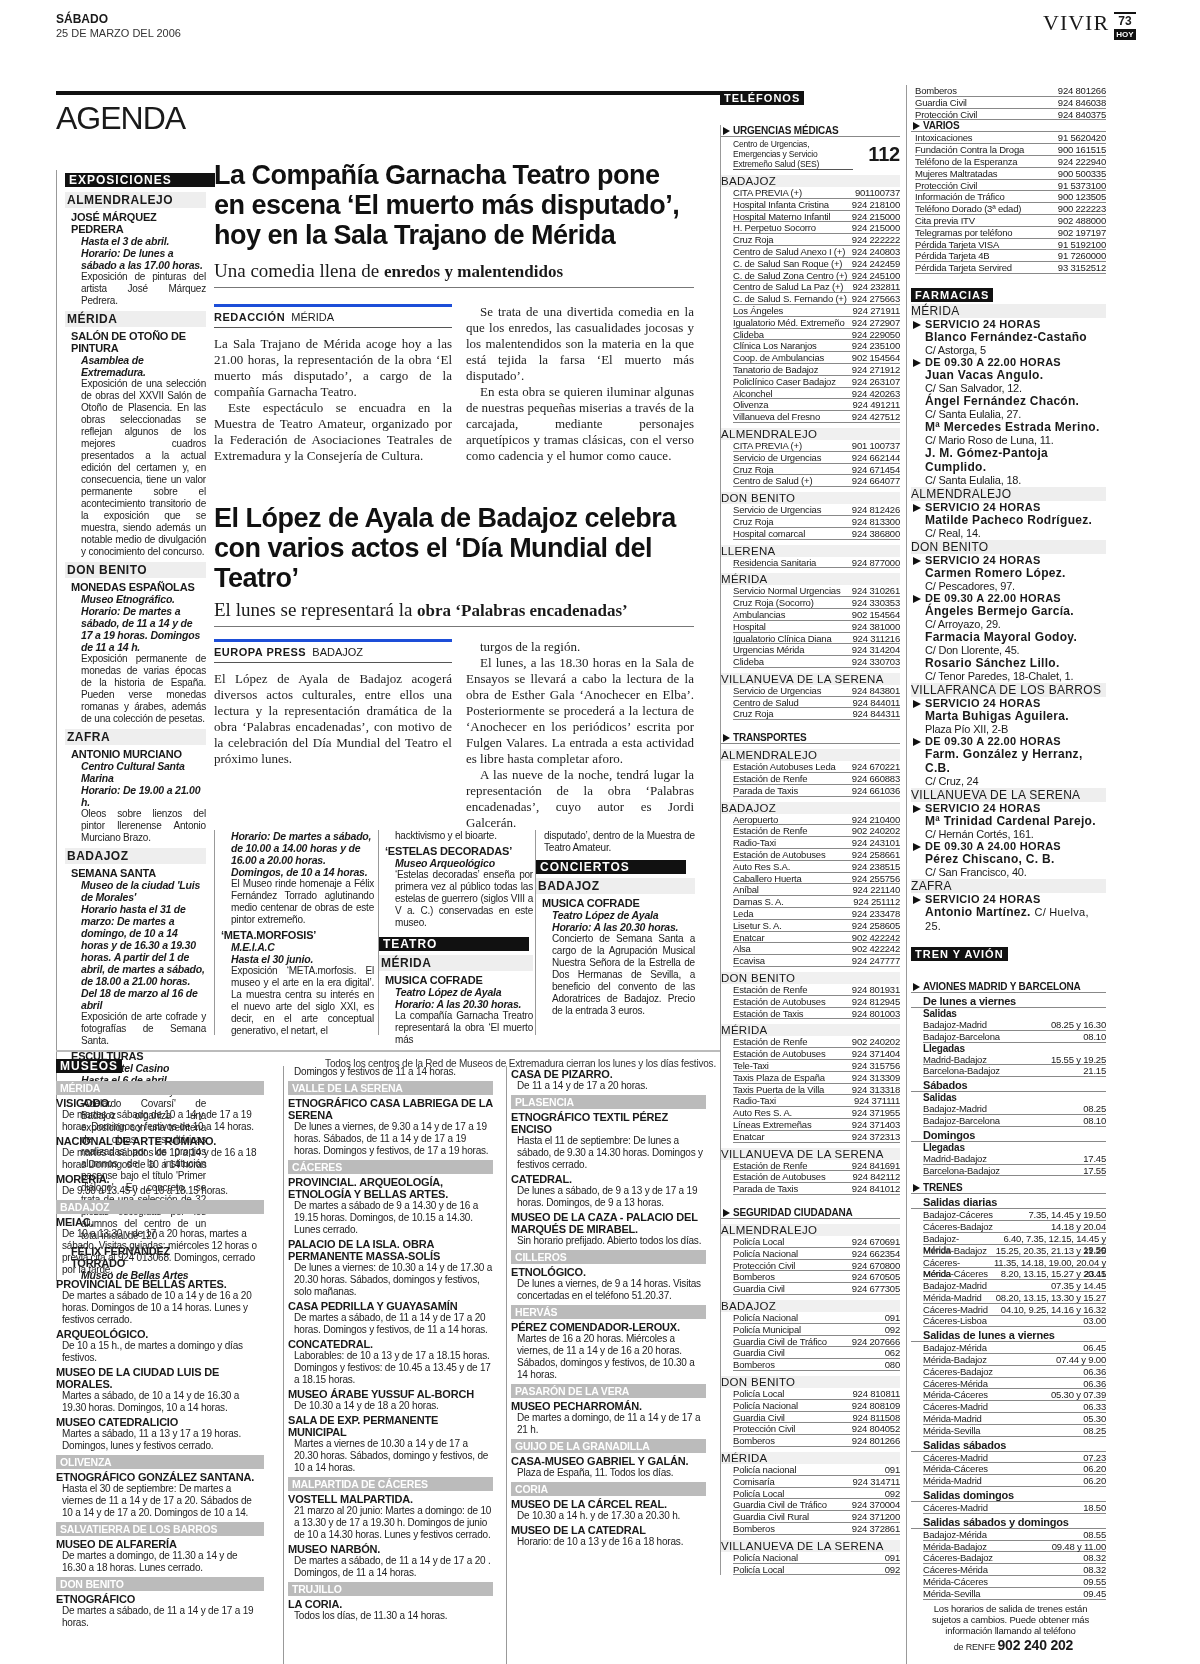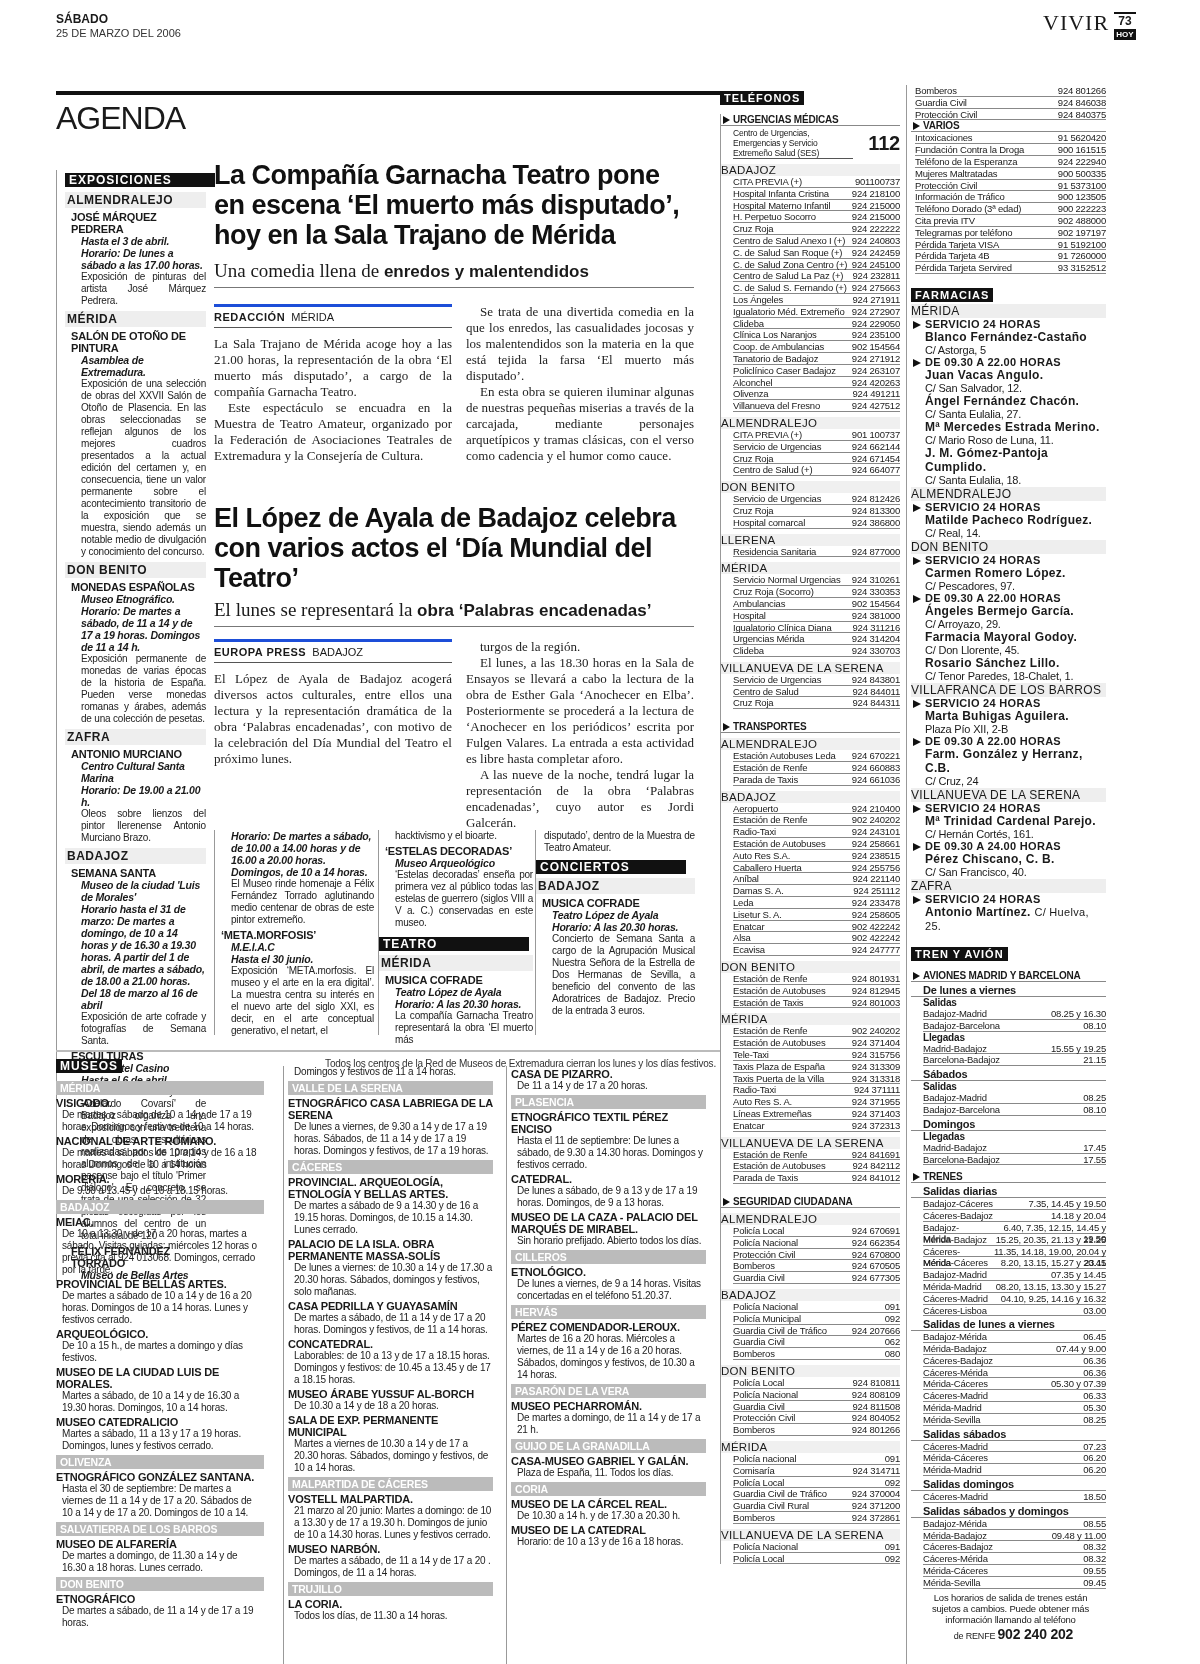--- a/index.html
+++ b/index.html
@@ -19,35 +19,35 @@
 .greybar{background:#eee;font-weight:bold;font-size:12px;padding:1px 2px;margin-top:4px;letter-spacing:0.5px}
 .ev-t{font-weight:bold;font-size:11px;padding-left:6px;margin-top:3px}
 .ev-i{font-weight:bold;font-style:italic;font-size:10.5px;padding-left:16px;line-height:12px}
 .ev-d{font-size:10px;padding-left:16px;line-height:12px;color:#222;text-align:justify}
 
 #expo{left:56px;top:170px;width:150px;border-left:1px solid #999;padding-left:8px}
 #expo .blk{width:150px}
 
 .headline{font-family:"Liberation Sans Narrow","Liberation Sans",sans-serif;font-weight:bold;font-size:27px;line-height:30px;letter-spacing:-0.5px;color:#111}
 .sub{font-family:"Liberation Serif",serif;font-size:19px}
-.sub b{font-family:Liberation Sans, sans-serif;font-weight:bold;font-size:17px}
+.sub b{font-family:Liberation Serif, serif;font-weight:bold;font-size:17px}
 .byline{border-top:3px solid #1d4ed8;border-bottom:1px solid #555;text-align:left;font-size:11px;padding:4px 0;width:238px}
 .byline b{letter-spacing:0.5px}
 .body{font-family:"Liberation Serif",serif;font-size:13px;line-height:16px;text-align:justify;color:#222}
 .body p{text-indent:14px}
 .body p.first{text-indent:0}
 
 .lcol{border-left:1px solid #999;font-size:10px}
 
 #museos-hdr{left:56px;top:1050px;width:664px;border-top:2px solid #bbb;padding-top:4px}
 .gbar{background:#bbb;color:#fff;font-weight:bold;font-size:10.5px;padding:1px 4px;margin-top:3px;width:100%}
 .mt{font-weight:bold;font-size:11px;margin-top:2px}
 .md{font-size:10px;line-height:12px;padding-left:6px;color:#222}
 
-.tsec{font-weight:bold;font-size:10px;padding-left:12px;position:relative;margin-top:8px;border-bottom:1px solid #888}
+.tsec{font-weight:bold;font-size:10px;padding-left:12px;position:relative;margin-top:19px;border-bottom:1px solid #888}
 .tsec:before{content:"";position:absolute;left:2px;top:2px;border-left:7px solid #111;border-top:4px solid transparent;border-bottom:4px solid transparent}
 .tcity{font-size:11.5px;background:#f0f0f0;margin-top:5px;letter-spacing:0.3px}
 .trow{display:flex;justify-content:space-between;font-size:9.5px;margin-left:12px;border-bottom:1px solid #888;line-height:11px;height:11.8px}
 .trow span:last-child{text-align:right}
 
 .fcity{font-size:12px;background:#eee;letter-spacing:0.3px;margin-top:1px}
 .fsec{font-weight:bold;font-size:11px;padding-left:14px;position:relative;letter-spacing:0.3px}
 .fsec:before{content:"";position:absolute;left:2px;top:3px;border-left:8px solid #111;border-top:4px solid transparent;border-bottom:4px solid transparent}
 .fname{font-weight:bold;font-size:12px;padding-left:14px;letter-spacing:0.3px}
 .faddr{font-size:11px;padding-left:14px}
@@ -705,21 +705,21 @@
       <span>8.20, 13.15, 15.27 y 20.45</span>
     </div><div class="trow" style="margin-left: 12px;">
       <span>Badajoz-Madrid</span>
       <span>07.35 y 14.45</span>
     </div><div class="trow" style="margin-left: 12px;">
       <span>Mérida-Madrid</span>
       <span>08.20, 13.15, 13.30 y 15.27</span>
     </div><div class="trow" style="margin-left: 12px;">
       <span>Cáceres-Madrid</span>
       <span>04.10, 9.25, 14.16 y 16.32</span>
-    </div><div class="trow" style="margin-left: 12px;">
+    </div><div class="trow" style="margin-left: 12px; align-items: center;">
       <span>Cáceres-Lisboa</span>
       <span>03.00</span>
     </div><div class="ttl" style="border-bottom: 1px solid rgb(136, 136, 136);">Salidas de lunes a viernes</div><div class="trow" style="margin-left: 12px;">
       <span>Badajoz-Mérida</span>
       <span>06.45</span>
     </div><div class="trow" style="margin-left: 12px;">
       <span>Mérida-Badajoz</span>
       <span>07.44 y 9.00</span>
     </div><div class="trow" style="margin-left: 12px;">
       <span>Cáceres-Badajoz</span>

